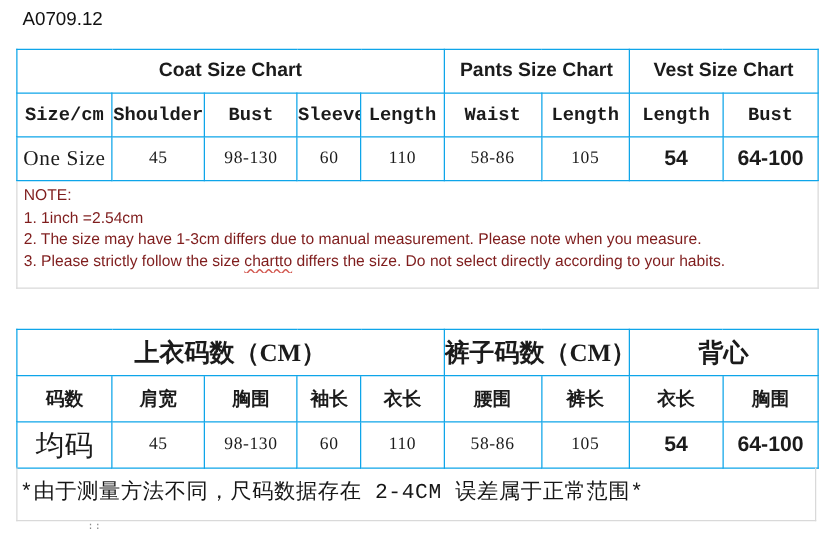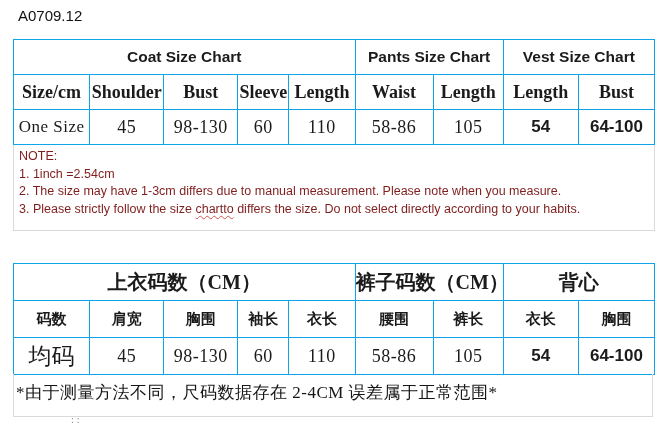--- a/index.html
+++ b/index.html
@@ -23,22 +23,22 @@
   #table-en{top:39px;}
   #table-cn{top:263px;}
   table.size-table td{
     border:1px solid #0ea5e9;
     text-align:center;vertical-align:middle;
     padding:0;overflow:hidden;white-space:nowrap;
   }
   #table-en tr{height:35px;}
   #table-cn tr{height:37px;}
   .group-en{font-weight:bold;font-size:15.5px;font-family:"Liberation Sans",sans-serif;}
-  .hdr-en{font-weight:bold;font-size:18px;font-family:Liberation Serif, serif;}
-  .val-serif{font-size:18px;font-family:"Liberation Serif",serif;letter-spacing:0.5px;}
+  .hdr-en{font-weight:bold;font-size:15px;font-family:Liberation Mono, monospace;}
+  .val-serif{font-size:14px;font-family:"Liberation Serif",serif;letter-spacing:0.5px;}
   .val-bold{font-weight:bold;font-size:17px;font-family:"Liberation Sans",sans-serif;}
   .group-cn{font-weight:bold;font-size:20px;font-family:"Liberation Serif",serif;}
   .hdr-cn{font-weight:bold;font-size:15px;font-family:"Liberation Serif",serif;}
   .size-cn{font-size:23px;font-family:"Liberation Serif",serif;}
   .note-box{
     position:absolute;left:13px;top:145px;
     width:630px;height:80px;
     border:1px solid #d9d9d9;border-top:none;
     padding:3px 5px 2px 5px;
     font-size:12.5px;line-height:17.5px;color:#7f1d1d;
@@ -52,21 +52,21 @@
     text-underline-offset:2px;
   }
   .cn-note-box{
     position:absolute;left:13px;top:374px;
     width:640px;height:43px;
     border:1px solid #d9d9d9;border-top:none;
     box-sizing:border-box;
   }
   .cn-note-text{
     position:absolute;left:2px;top:7px;
-    font-size:17px;font-family:Liberation Serif, serif;
+    font-size:17px;font-family:Liberation Mono, monospace;
     color:#161616;white-space:nowrap;letter-spacing:0.5px;
   }
   .artifact-mark{
     position:absolute;left:70px;top:416px;
     font-size:8px;color:#8a8a8a;letter-spacing:1px;
     font-family:"DejaVu Sans Mono",monospace;
   }
 </style>
 </head>
 <body>

